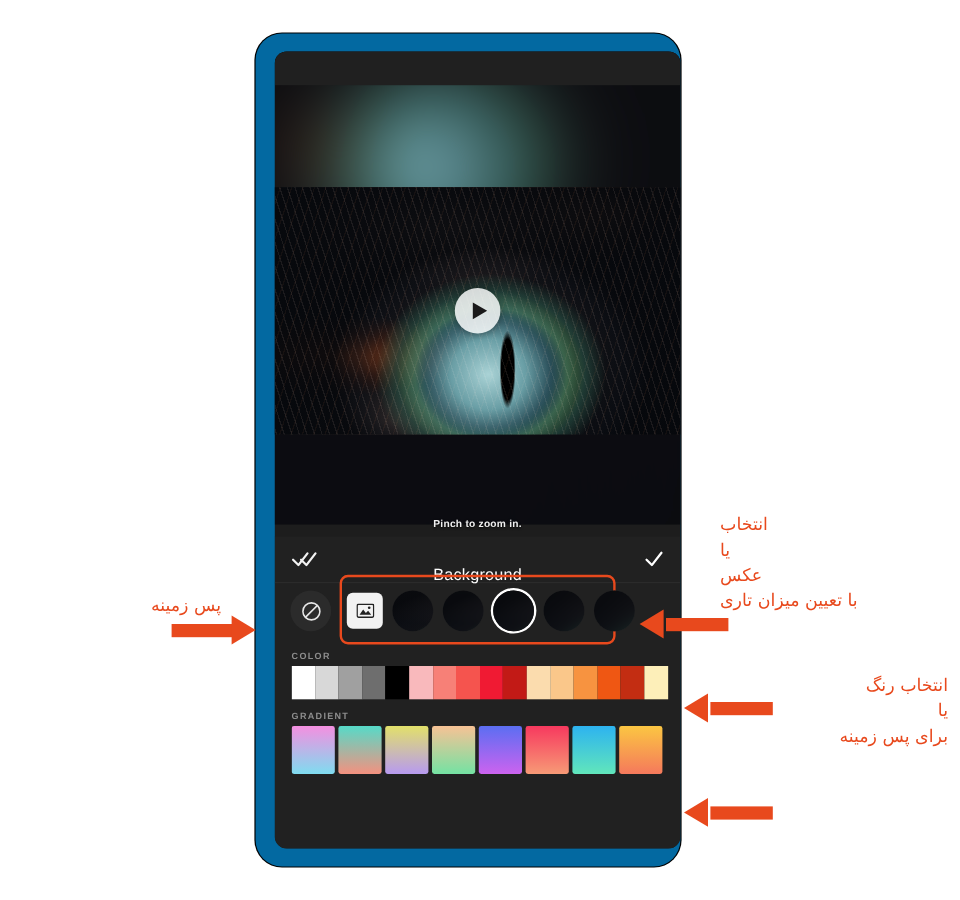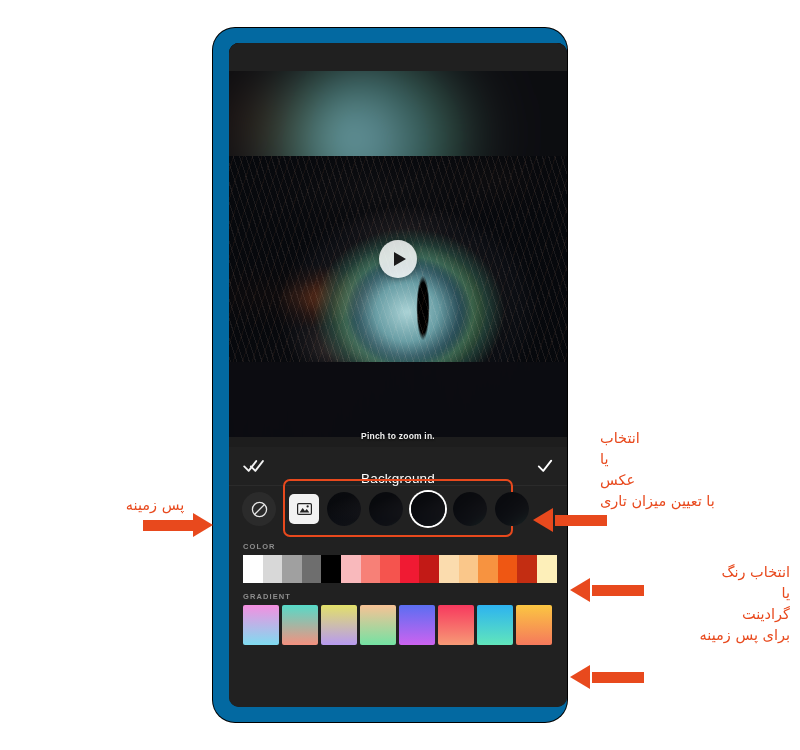--- a/index.html
+++ b/index.html
@@ -298,21 +298,20 @@
       <div>با تعیین میزان تاری</div>
     </div>
   <div class="arrow arrow-r arrow-r1">
     <div class="bar"></div>
       <div class="head"></div>
   </div>
 
   <div class="ann ann-r2" id="annR2">
       <div>انتخاب رنگ</div>
       <div>یا</div>
-      <div>گرادینت</div>
       <div>برای پس زمینه</div>
     </div>
   <div class="arrow arrow-r arrow-r2">
     <div class="bar"></div>
       <div class="head"></div>
   </div>
   <div class="arrow arrow-r arrow-r3">
     <div class="bar"></div>
       <div class="head"></div>
   </div>

